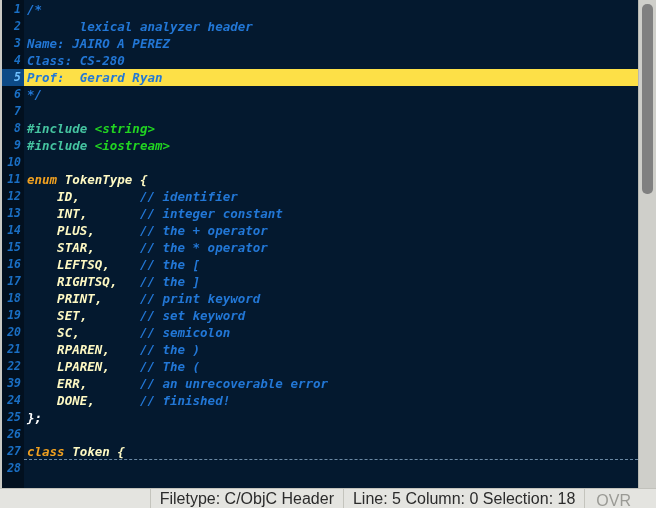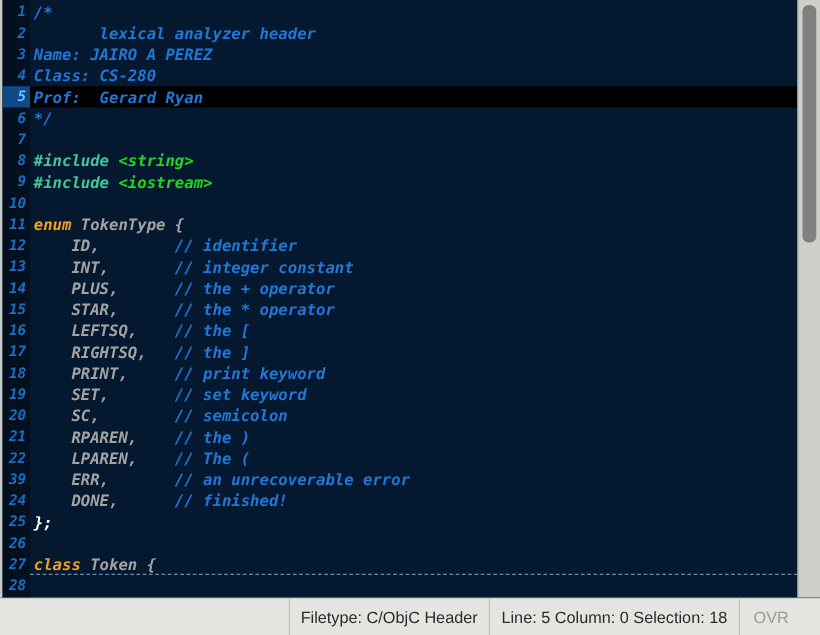--- a/index.html
+++ b/index.html
@@ -82,32 +82,32 @@
     font-family: "DejaVu Sans Mono", monospace;
     font-size: 12.5px;
     font-style: italic;
     font-weight: bold;
     white-space: pre;
     padding-left: 3px;
     box-sizing: border-box;
     color: #e8eef5;
   }
   .code .row.cur {
-    background: #000000;
+    background: #fde047;
   }
   .code .row.guide {
     border-bottom: 1px dashed #6c8aa5;
   }
 
   
   .t-com  { color: #2277d6; }
   .t-pre  { color: #45c4a0; }
   .t-inc  { color: #21d421; }
   .t-kw   { color: #f0a020; }
-  .t-id   { color: #a3a3a3; }
+  .t-id   { color: #fef9c3; }
   .t-pun  { color: #ffffff; }
 
   
   .vscroll {
     flex: 0 0 auto;
     width: 18px;
     background: #cfcfca;
     position: relative;
     border-left: 1px solid #b8b8b2;
     box-sizing: border-box;
@@ -118,27 +118,27 @@
     width: 11px;
     top: 4px;
     height: 190px;
     background: #808080;
     border-radius: 5px;
   }
 
   
   .statusbar {
     flex: 0 0 auto;
-    height: 30px;
+    height: 20px;
     background: #e4e4e0;
     border-top: 1px solid #c2c2bc;
     display: flex;
     align-items: stretch;
     justify-content: space-between;
-    font-size: 13px;
+    font-size: 16px;
     color: #2b2b2b;
     box-sizing: border-box;
   }
   .statusbar .spacer { flex: 1 1 auto; }
   .sb-cell {
     display: flex;
     align-items: center;
     padding: 0 9px;
     border-left: 1px solid #c4c4bd;
     white-space: pre;

